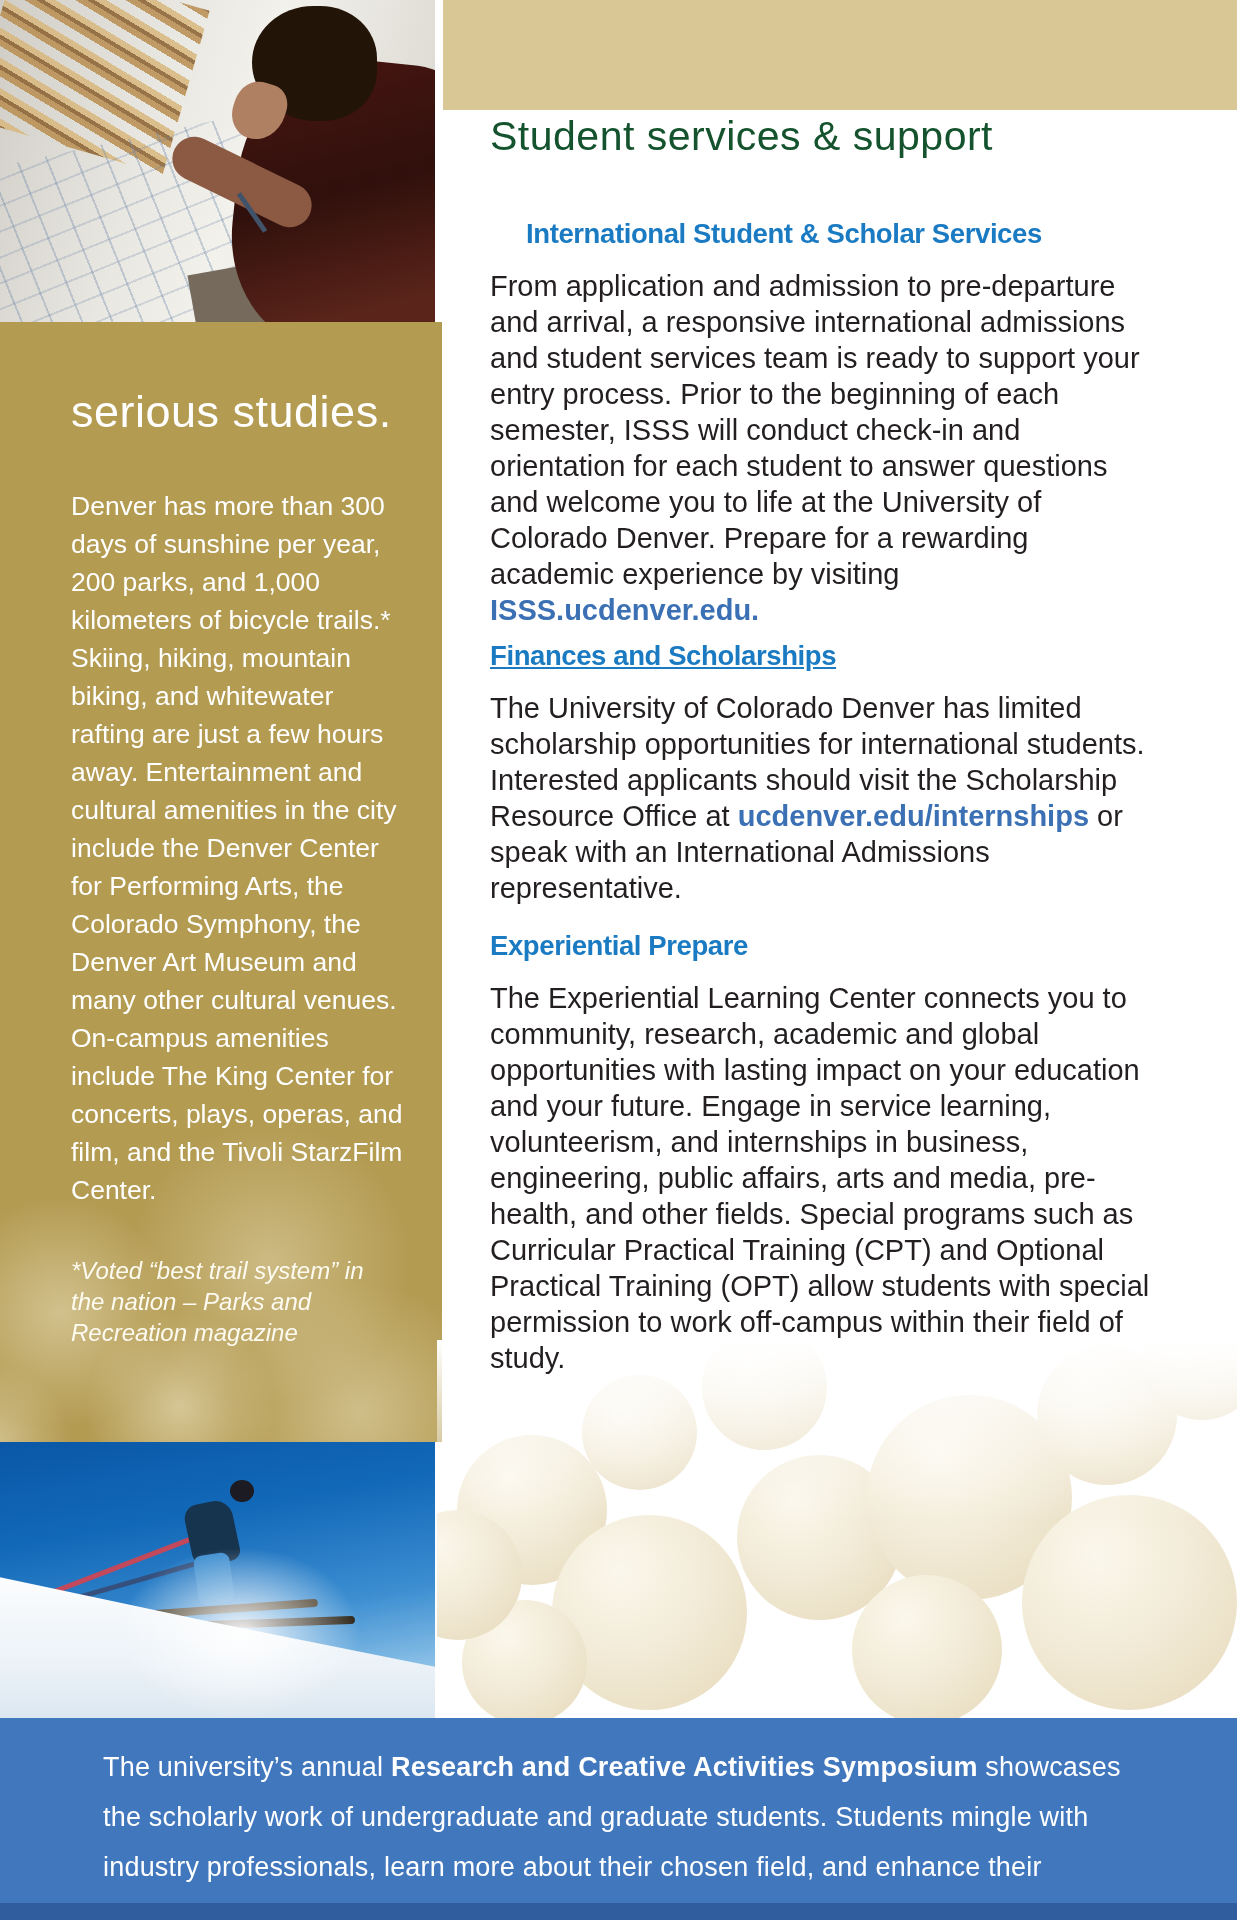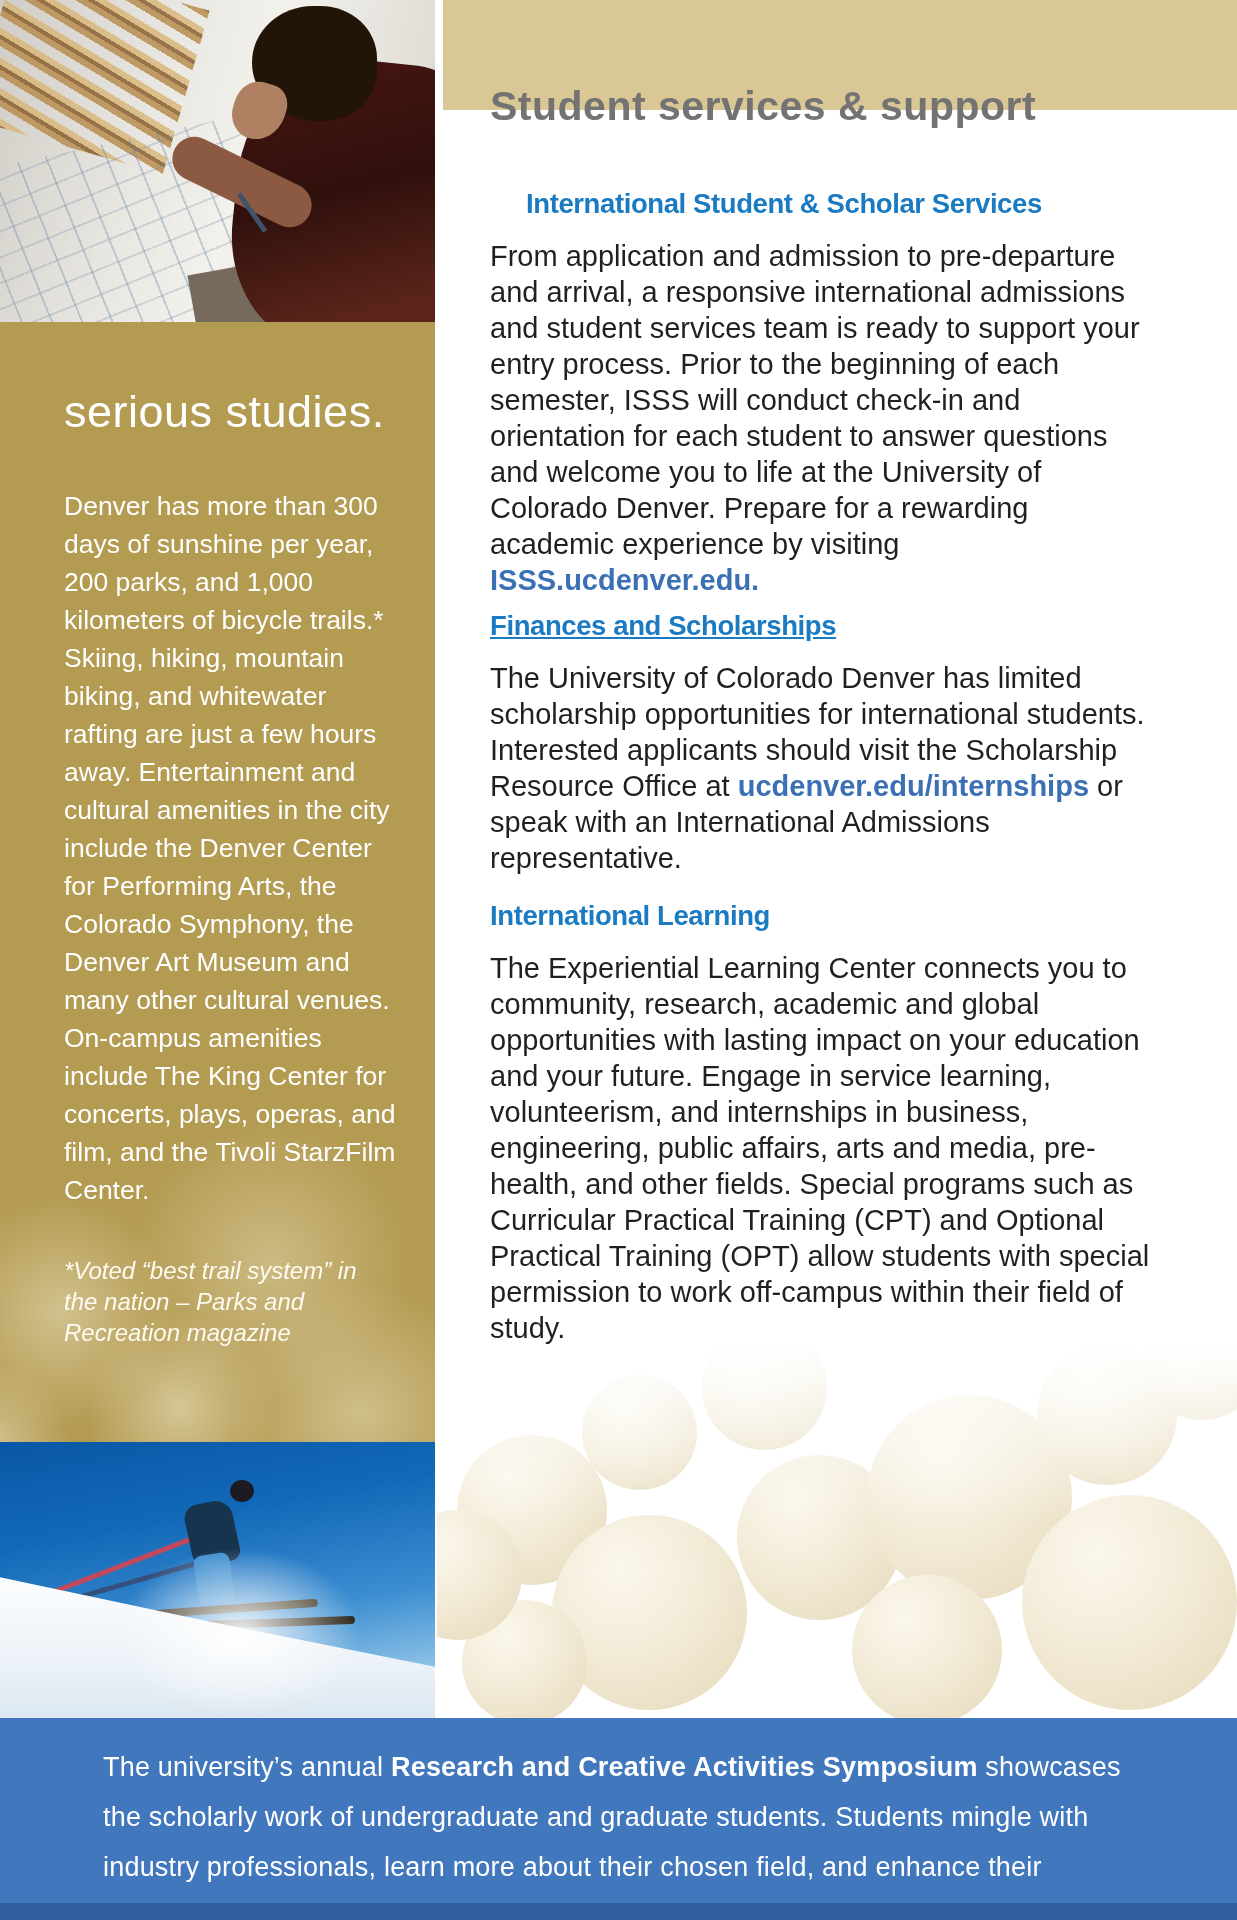--- a/index.html
+++ b/index.html
@@ -58,20 +58,21 @@
   .pencil {
     position:absolute; right:160px; top:210px; width:46px; height:5px;
     background:#41526b; transform:rotate(55deg);
   }
 
   
   .sidebar {
     position:absolute; left:0; top:322px; width:435px; height:1120px;
     background:var(--sidebar-gold, #b39b52);
     color:var(--sidebar-text, #ffffff);
+    padding-left:7px;
   }
   .sidebar-inner { position:relative; padding:58px 30px 0 64px; z-index:2; }
   .sidebar-headline { font-size:45px; line-height:63px; font-weight:300; letter-spacing:.5px; }
   .sidebar-body { margin-top:44px; font-size:26.5px; line-height:38px; width:336px; }
   .sidebar-footnote {
     margin-top:46px; font-family:Liberation Sans, sans-serif; font-style:italic;
     font-size:24px; line-height:31px; width:300px; color:rgba(255,253,245,.97);
   }
   .sidebar-bubbles {
     position:absolute; left:0; bottom:0; width:100%; height:430px; z-index:1;
@@ -113,22 +114,22 @@
   }
   .balloons .fade {
     position:absolute; left:0; top:0; right:0; bottom:0;
     background:linear-gradient(180deg, #ffffff 0%, rgba(255,255,255,.55) 20%, rgba(255,255,255,0) 48%);
   }
 
   
   .main { position:absolute; left:443px; top:0; width:794px; z-index:2; }
   .main-inner { padding:0 0 0 47px; }
   .page-title {
-    margin:83px 0 0 0; font-size:41px; font-weight:700; letter-spacing:.5px;
-    color:#737373;
+    margin:113px 0 0 0; font-size:41px; font-weight:400; letter-spacing:.5px;
+    color:#14532d;
   }
   .section-heading {
     margin:0; font-size:27.5px; font-weight:bold; letter-spacing:-.4px;
     color:var(--heading-blue, #1a7ac2);
   }
   .sh-1 { margin-top:58px;margin-left:36px; }
   .sh-2 { margin-top:12px;text-decoration:underline; }
   .sh-3 { margin-top:24px; }
   .body-para {
     margin:18px 0 0 0; width:662px; font-size:29px; line-height:36px;
@@ -216,21 +217,21 @@
   <div class="main">
     <div class="main-inner">
       <h1 class="page-title">Student services &amp; support</h1>
 
       <h2 class="section-heading sh-1">International Student &amp; Scholar Services</h2>
       <p class="body-para"><span>From application and admission to pre-departure and arrival, a responsive international admissions and student services team is ready to support your entry process. Prior to the beginning of each semester, ISSS will conduct check-in and orientation for each student to answer questions and welcome you to life at the University of Colorado Denver. Prepare for a rewarding academic experience by visiting </span><a class="inline-link">ISSS.ucdenver.edu.</a></p>
 
       <h2 class="section-heading sh-2">Finances and Scholarships</h2>
       <p class="body-para"><span>The University of Colorado Denver has limited scholarship opportunities for international students. Interested applicants should visit the Scholarship Resource Office at </span><a class="inline-link">ucdenver.edu/internships</a><span> or speak with an International Admissions representative.</span></p>
 
-      <h2 class="section-heading sh-3">International Learning</h2>
+      <h2 class="section-heading sh-3">Experiential Prepare</h2>
       <p class="body-para">The Experiential Learning Center connects you to community, research, academic and global opportunities with lasting impact on your education and your future. Engage in service learning, volunteerism, and internships in business, engineering, public affairs, arts and media, pre-health, and other fields. Special programs such as Curricular Practical Training (CPT) and Optional Practical Training (OPT) allow students with special permission to work off-campus within their field of study.</p>
 
     </div>
   </div>
 
   <div class="footer">
     <p class="footer-text"><span>The university’s annual </span><b>Research and Creative Activities Symposium</b><span> showcases the scholarly work of undergraduate and graduate students. Students mingle with industry professionals, learn more about their chosen field, and enhance their resumés.</span></p>
   </div>
   <div class="footer-strip"></div>
 

